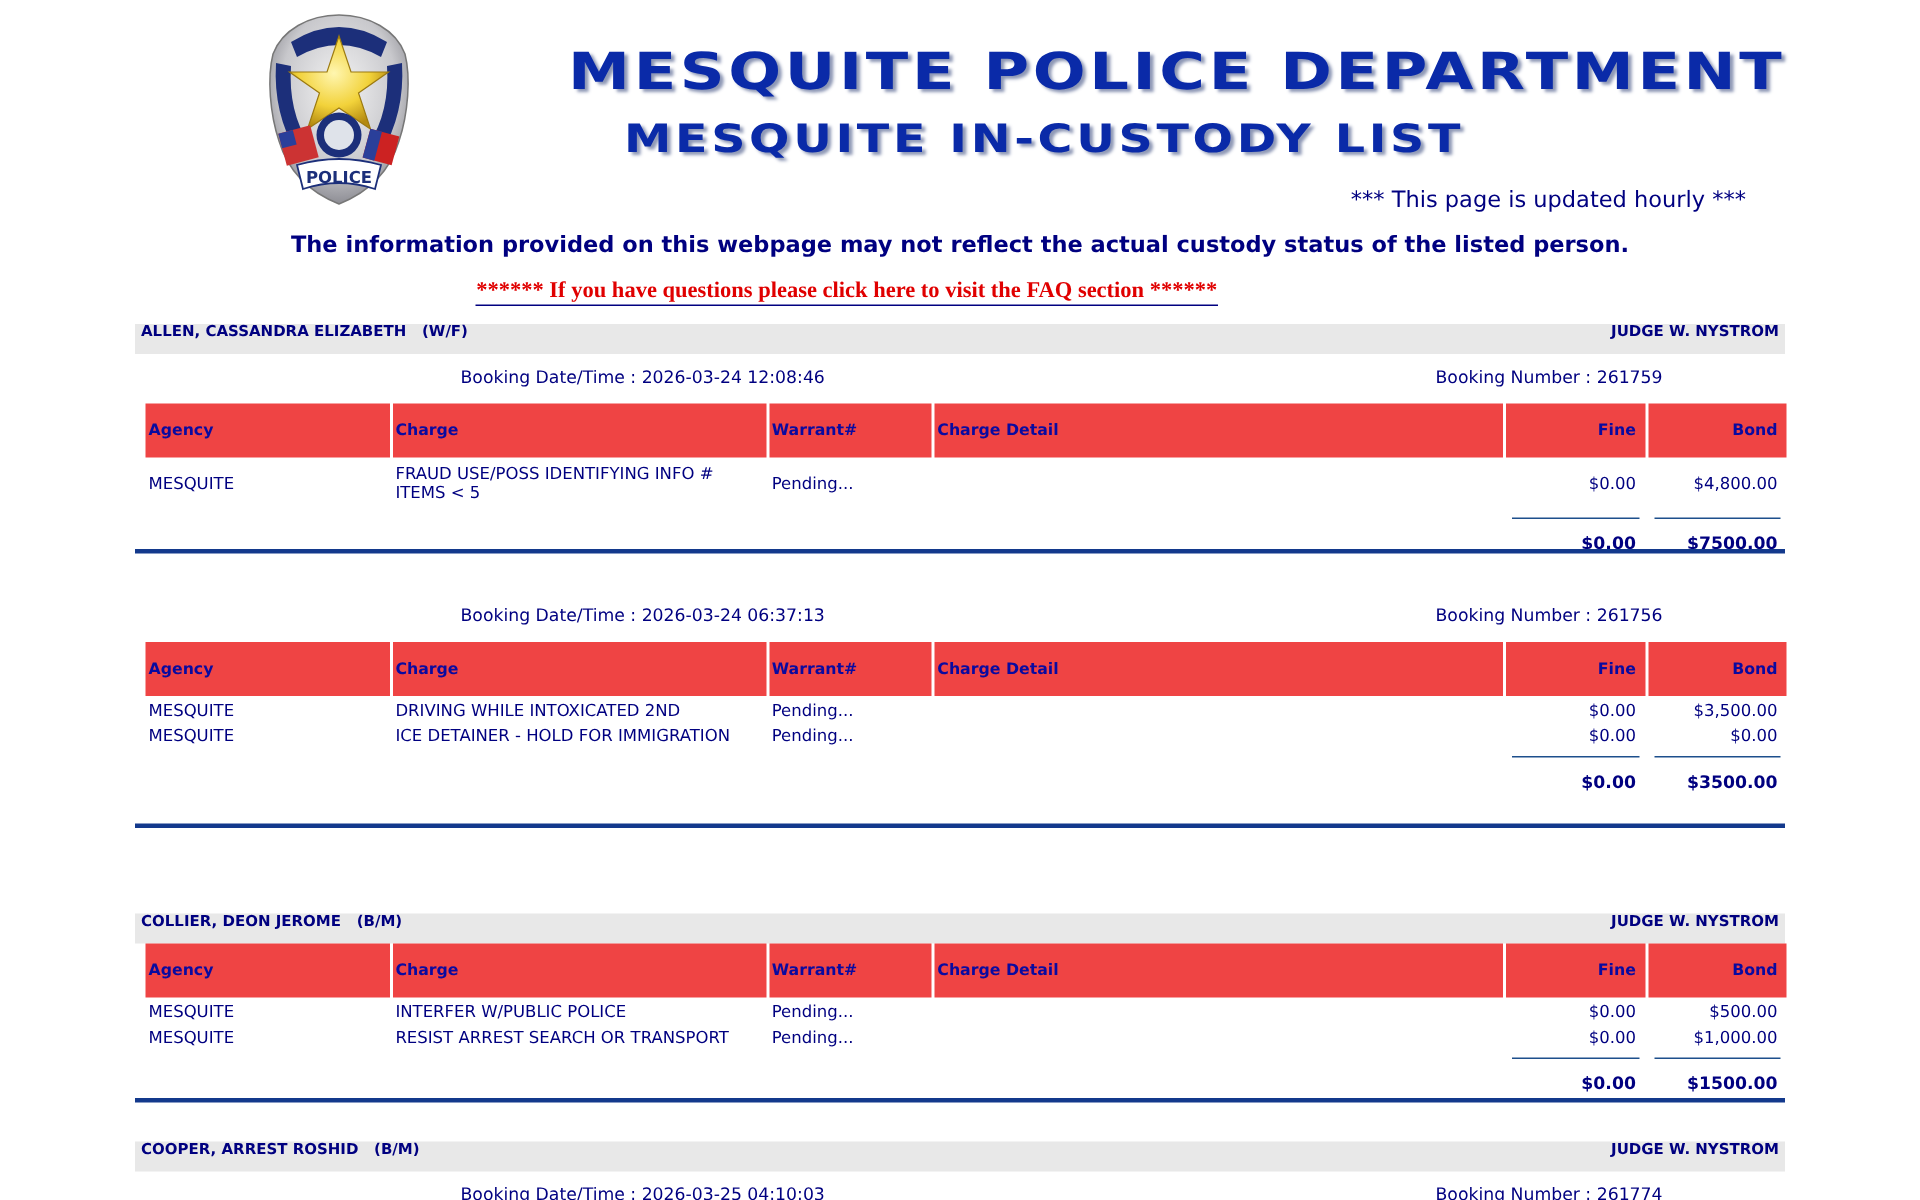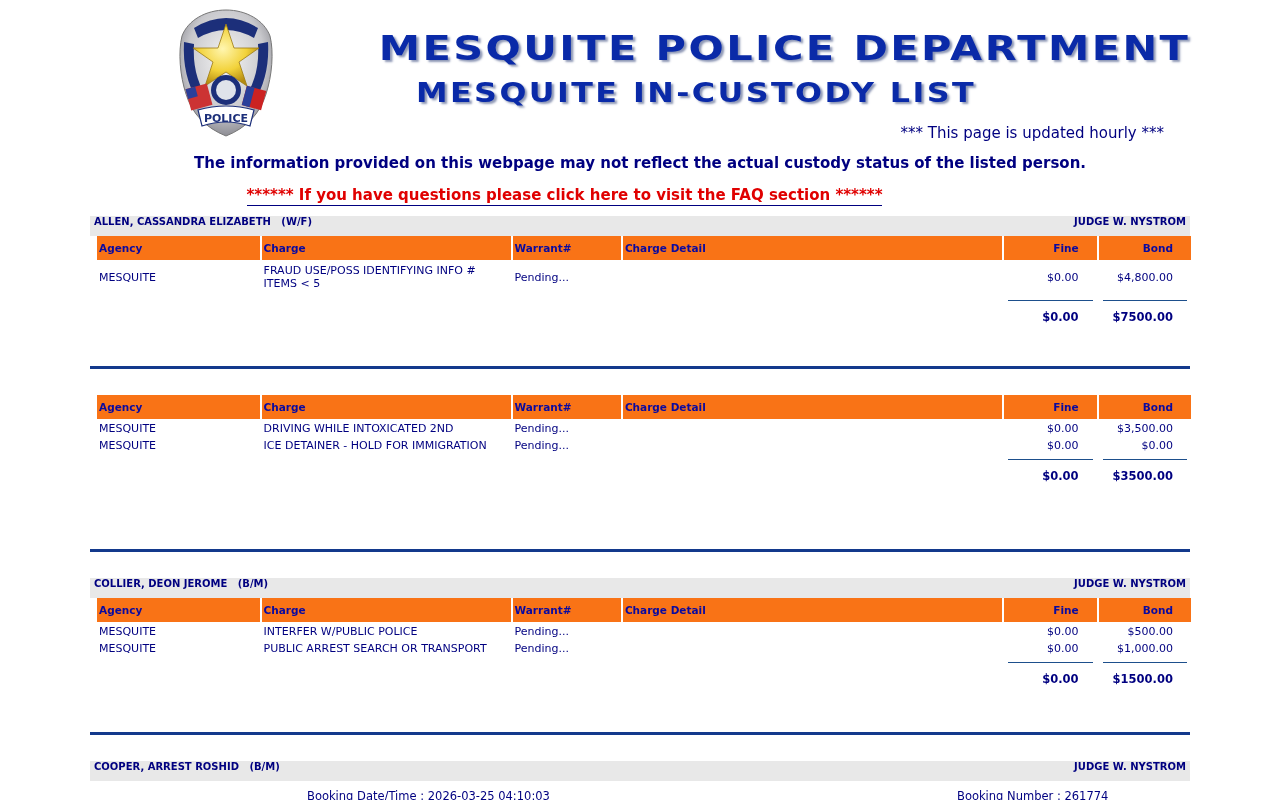--- a/index.html
+++ b/index.html
@@ -16,36 +16,36 @@
   .title-sub { position: absolute; left: 416px; top: 78px; width: 520px;
     font-family: "DejaVu Sans", sans-serif; font-weight: bold; font-size: 26px; letter-spacing: 2px;
     color: #0a2aa8; text-shadow: 2px 2px 2px #8d97b5; white-space: nowrap;
     transform: scaleX(1.22); transform-origin: left center; }
 
   .updated { position: absolute; right: 116px; top: 124px; font-size: 15px; color: #000080;
     font-family: "DejaVu Sans", sans-serif; }
 
   .disclaimer { position: absolute; left: 0; width: 1280px; top: 154px; text-align: center;
     font-size: 15px; font-weight: bold; color: #000080; }
-  .faq { position: absolute; left: 0; width: 1129px; top: 185px; text-align: center; }
+  .faq { position: absolute; left: 0; width: 1129px; top: 185px; text-align: center; font-family: Liberation Serif, serif; }
   .faq a { font-size: 15px; font-weight: bold; color: #e00000; text-decoration: none;
     border-bottom: 1px solid #000080; padding-bottom: 1px; }
 
   .record { position: absolute; left: 90px; width: 1100px; }
   .rec-head { height: 20px; background: #e8e8e8; display: flex; justify-content: space-between;
     align-items: flex-start; padding: 0 4px; font-size: 10px; font-weight: bold; color: #000080; }
   .rec-meta { position: relative; height: 33px; font-size: 11.5px; color: #000080; }
   .rec-meta .bdt { position: absolute; left: 217px; top: 8px; }
   .rec-meta .bnum { position: absolute; left: 867px; top: 8px; }
 
   table.charges { border-collapse: separate; border-spacing: 2px 0; width: 1098px; margin-left: 5px;
     font-size: 11px; color: #000080; table-layout: fixed; }
-  table.charges th { background: #f97316; height: 24px; font-size: 10.5px; font-weight: bold;
+  table.charges th { background: #ef4444; height: 36px; font-size: 10.5px; font-weight: bold;
     text-align: left; padding: 0 2px; color: #0a0aa0; }
-  table.charges th.r, table.charges td.r { text-align: right; padding-right: 18px; }
+  table.charges th.r, table.charges td.r { text-align: right; padding-right: 6px; }
   table.charges td { padding: 0 2px; vertical-align: middle; line-height: 13px; }
   .rule-row td { height: 8px; padding: 0; }
   .rule { border-bottom: 1px solid #1d4f8c; height: 6px; margin: 0 2px; }
   .totals td { font-weight: bold; font-size: 11.5px; height: 30px; }
   .sep { position: absolute; left: 90px; width: 1100px; height: 3px; background: #13398c; }
 </style>
 </head>
 <body>
 
 <div class="badge">
@@ -85,20 +85,24 @@
 <div class="disclaimer">The information provided on this webpage may not reflect the actual custody status of the listed person.</div>
 <div class="faq">
   <a href="#">****** If you have questions please click here to visit the FAQ section ******</a>
 </div>
 
 <div class="record" style="top:216px;">
   <div class="rec-head">
     <span style="white-space:pre">ALLEN, CASSANDRA ELIZABETH   (W/F)</span>
     <span>JUDGE W. NYSTROM</span>
   </div>
+  <div class="rec-meta">
+    <span class="bdt"><span style="white-space:pre">Booking Date/Time : </span><span>2026-03-24 12:08:46</span></span>
+    <span class="bnum"><span style="white-space:pre">Booking Number : </span><span>261759</span></span>
+  </div>
   <table class="charges">
     <colgroup>
         <col style="width:162px">
         <col style="width:248px">
         <col style="width:108px">
         <col style="width:378px">
         <col style="width:92px">
         <col style="width:92px">
       </colgroup>
     <tbody>
@@ -137,20 +141,24 @@
           <td></td>
       <td class="r">$0.00</td>
       <td class="r">$7500.00</td>
     </tr>
   </tbody>
     </table>
 </div>
 <div class="sep" style="top:366px;"></div>
 
 <div class="record" style="top:395px;">
+  <div class="rec-meta">
+    <span class="bdt"><span style="white-space:pre">Booking Date/Time : </span><span>2026-03-24 06:37:13</span></span>
+    <span class="bnum"><span style="white-space:pre">Booking Number : </span><span>261756</span></span>
+  </div>
   <table class="charges">
     <colgroup>
         <col style="width:162px">
         <col style="width:248px">
         <col style="width:108px">
         <col style="width:378px">
         <col style="width:92px">
         <col style="width:92px">
       </colgroup>
     <tbody>
@@ -196,21 +204,21 @@
           <td></td>
           <td></td>
       <td class="r">$0.00</td>
       <td class="r">$3500.00</td>
     </tr>
   </tbody>
     </table>
 </div>
 <div class="sep" style="top:549px;"></div>
 
-<div class="record" style="top:578px;">
+<div class="record" style="top:609px;">
   <div class="rec-head">
     <span style="white-space:pre">COLLIER, DEON JEROME   (B/M)</span>
     <span>JUDGE W. NYSTROM</span>
   </div>
   <table class="charges">
     <colgroup>
         <col style="width:162px">
         <col style="width:248px">
         <col style="width:108px">
         <col style="width:378px">
@@ -229,21 +237,21 @@
     <tr style="height:18px">
       <td>MESQUITE</td>
       <td>INTERFER W/PUBLIC POLICE</td>
       <td>Pending...</td>
       <td></td>
       <td class="r">$0.00</td>
       <td class="r">$500.00</td>
     </tr>
     <tr style="height:16px">
       <td>MESQUITE</td>
-      <td>PUBLIC ARREST SEARCH OR TRANSPORT</td>
+      <td>RESIST ARREST SEARCH OR TRANSPORT</td>
       <td>Pending...</td>
       <td></td>
       <td class="r">$0.00</td>
       <td class="r">$1,000.00</td>
     </tr>
     <tr class="rule-row">
           <td></td>
           <td></td>
           <td></td>
           <td></td>

